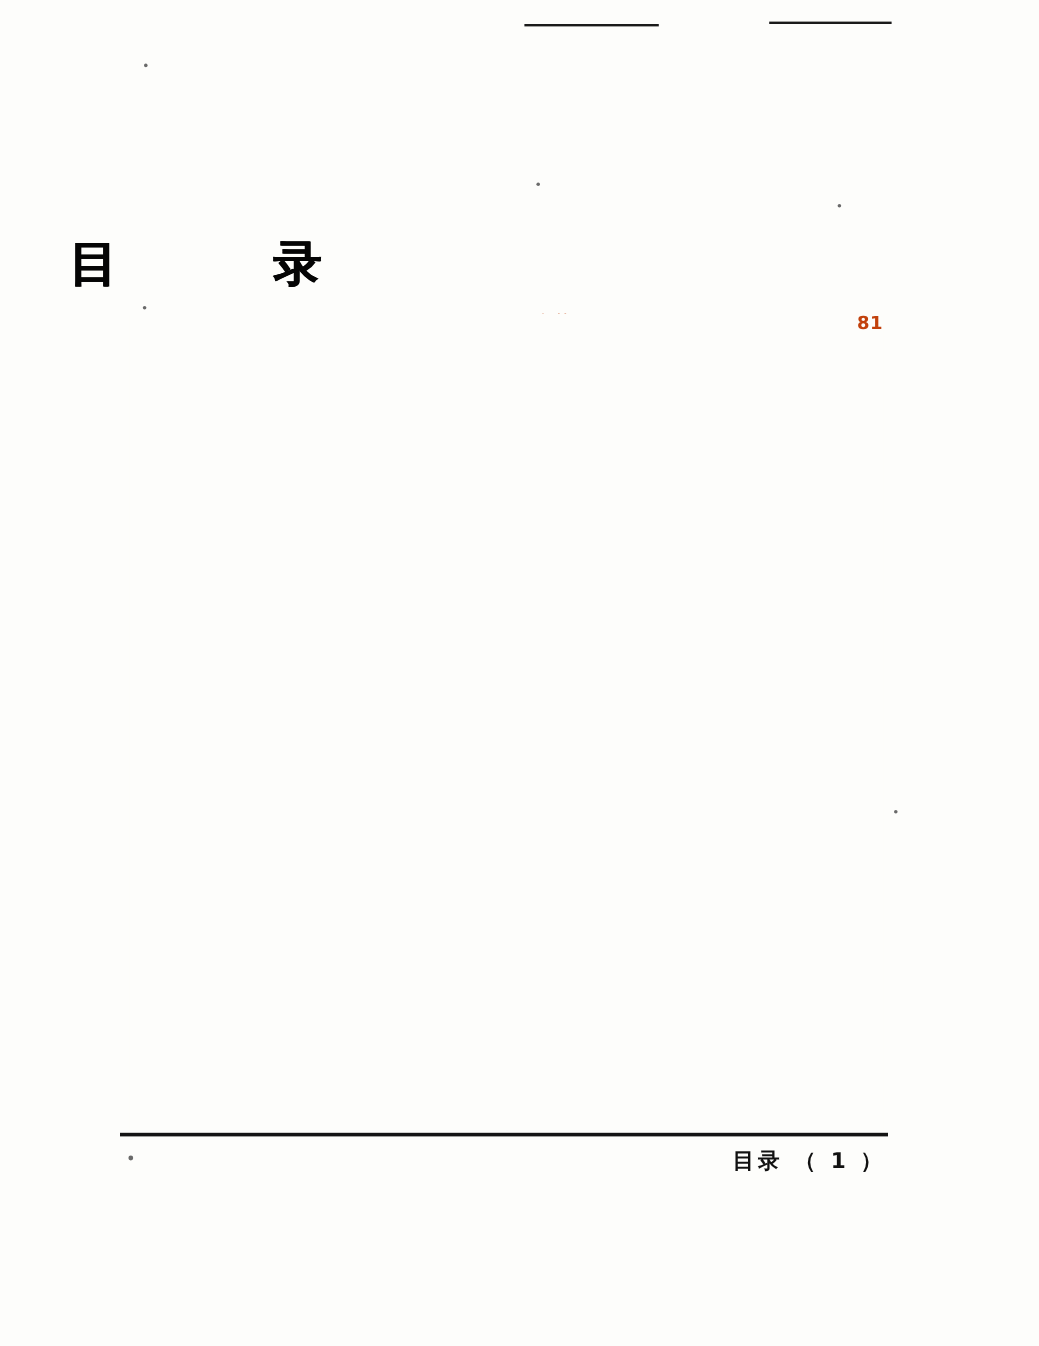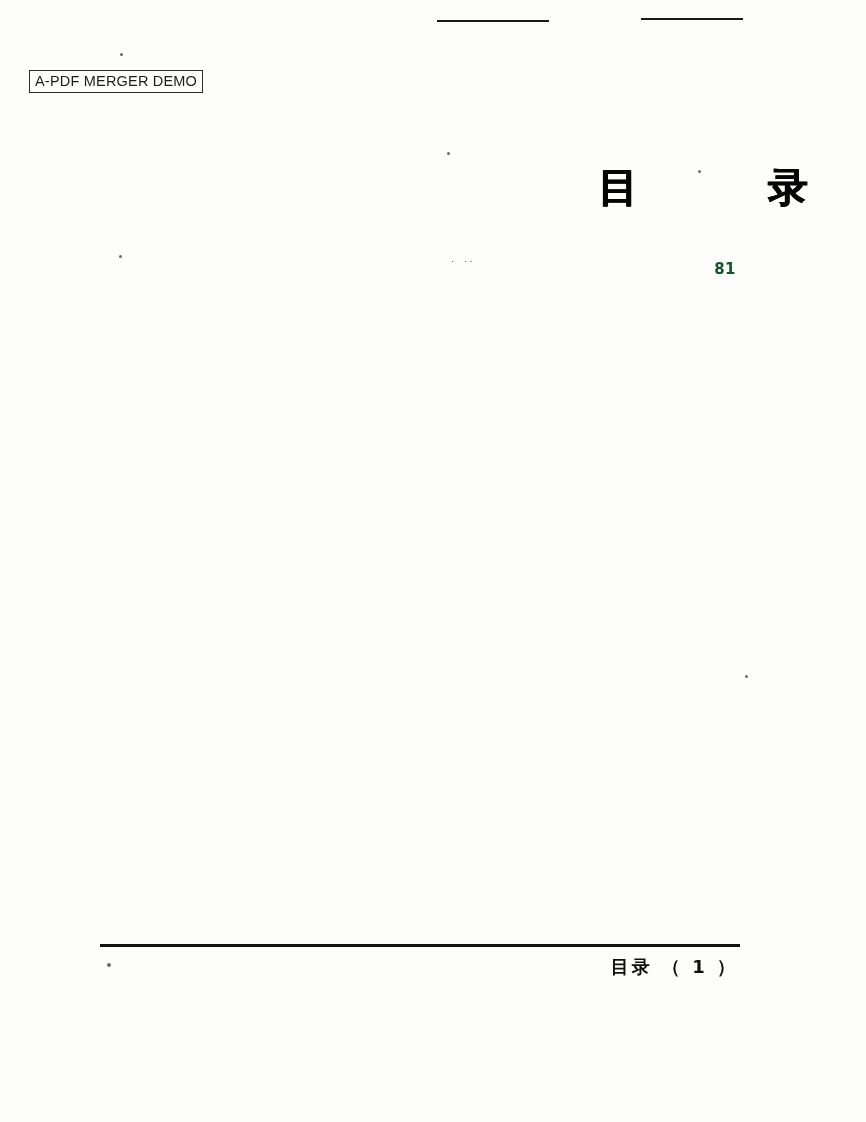--- a/index.html
+++ b/index.html
@@ -44,23 +44,23 @@
     letter-spacing: 0.2px;
     color: #1d1d1d;
     background: #fdfdfb;
     white-space: nowrap;
   }
 
   
   .doc-title {
     position: absolute;
     left: 0;
-    top: 160px;
+    top: 192px;
     width: 866px;
-    text-align: right;
+    text-align: left;
     font-family: "DejaVu Sans", sans-serif;
     font-weight: 700;
     font-size: 40px;
     letter-spacing: 58px;
     text-indent: 58px;
     color: #050505;
     text-shadow: 0.6px 0 0 #050505, -0.4px 0 0 #050505;
   }
 
   
@@ -99,21 +99,21 @@
   }
   .col.right .section-head { margin-top: 18px; }
   .col.left .section-head:first-child { margin-top: 0; }
 
   .entry {
     display: flex;
     align-items: flex-start;
     font-size: 15.5px;
     line-height: 1;
     margin: 0 0 12.4px 0;
-    color: #14532d;
+    color: #c2410c;
     white-space: nowrap;
   }
   .col.left .entry { padding-left: 10px; }
   .entry .title {
     font-size: 15.5px;
     letter-spacing: 0.5px;
   }
   .entry .title .sub {
     font-size: 12px;
     letter-spacing: 0;
@@ -154,21 +154,20 @@
   }
 </style>
 </head>
 <body>
 
 <div class="page">
 
   <div class="top-rule a"></div>
   <div class="top-rule b"></div>
 
-  <div class="demo-box">A-PDF MERGER DEMO</div>
 
   <div class="doc-title">目  录</div>
 
   <div class="speck" style="left:120px; top:53px; width:3px; height:3px;"></div>
   <div class="speck" style="left:447px; top:152px; width:3px; height:3px;"></div>
   <div class="speck" style="left:698px; top:170px; width:3px; height:3px;"></div>
   <div class="speck" style="left:119px; top:255px; width:3px; height:3px;"></div>
   <div class="speck" style="left:353px; top:356px; width:3px; height:3px;"></div>
   <div class="speck" style="left:190px; top:849px; width:4px; height:4px;"></div>
   <div class="speck" style="left:107px; top:963px; width:4px; height:4px;"></div>

